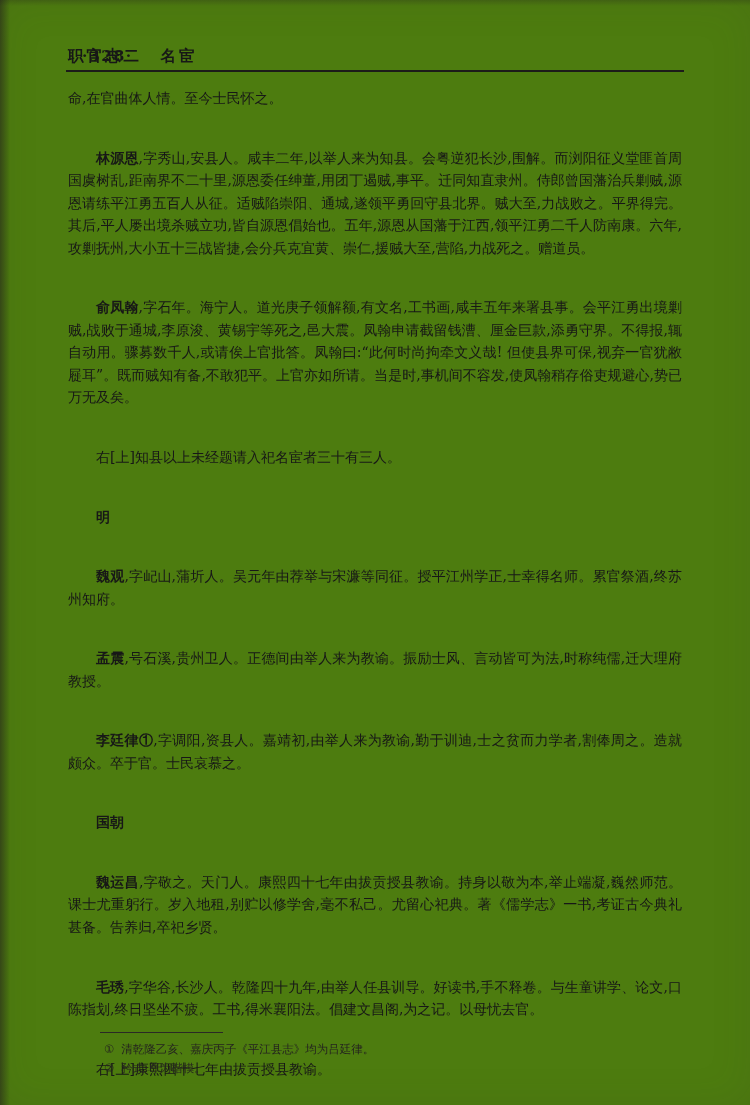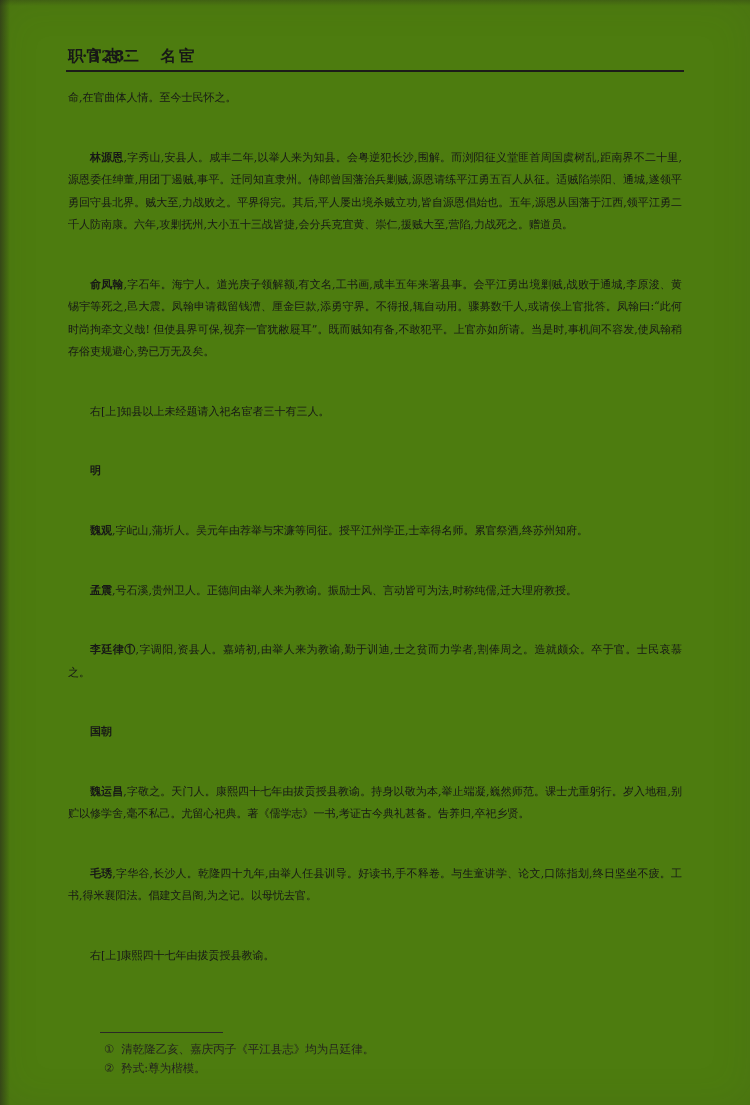--- a/index.html
+++ b/index.html
@@ -34,21 +34,21 @@
   .title{
     position:absolute;left:0;top:0;width:560px;
     font-weight:700;letter-spacing:3px;
   }
   .rule{
     position:absolute;top:70px;left:66px;width:618px;height:2px;
     background:#1c1b19;
   }
   .bodytext{
     position:absolute;top:87px;left:68px;width:614px;
-    font-size:11px;line-height:22.55px;
+    font-size:14px;line-height:22.55px;
     text-align:justify;
   }
   p.para{margin:0;padding:0;text-align:justify;}
   p.para.indent{text-indent:2em;margin-top:37px;}
   p.para.section{font-weight:700;}
   .person{font-weight:700;}
   .footnotes{
     position:absolute;left:90px;top:1032px;width:580px;
     font-size:11.5px;line-height:19px;color:#24231f;
   }

